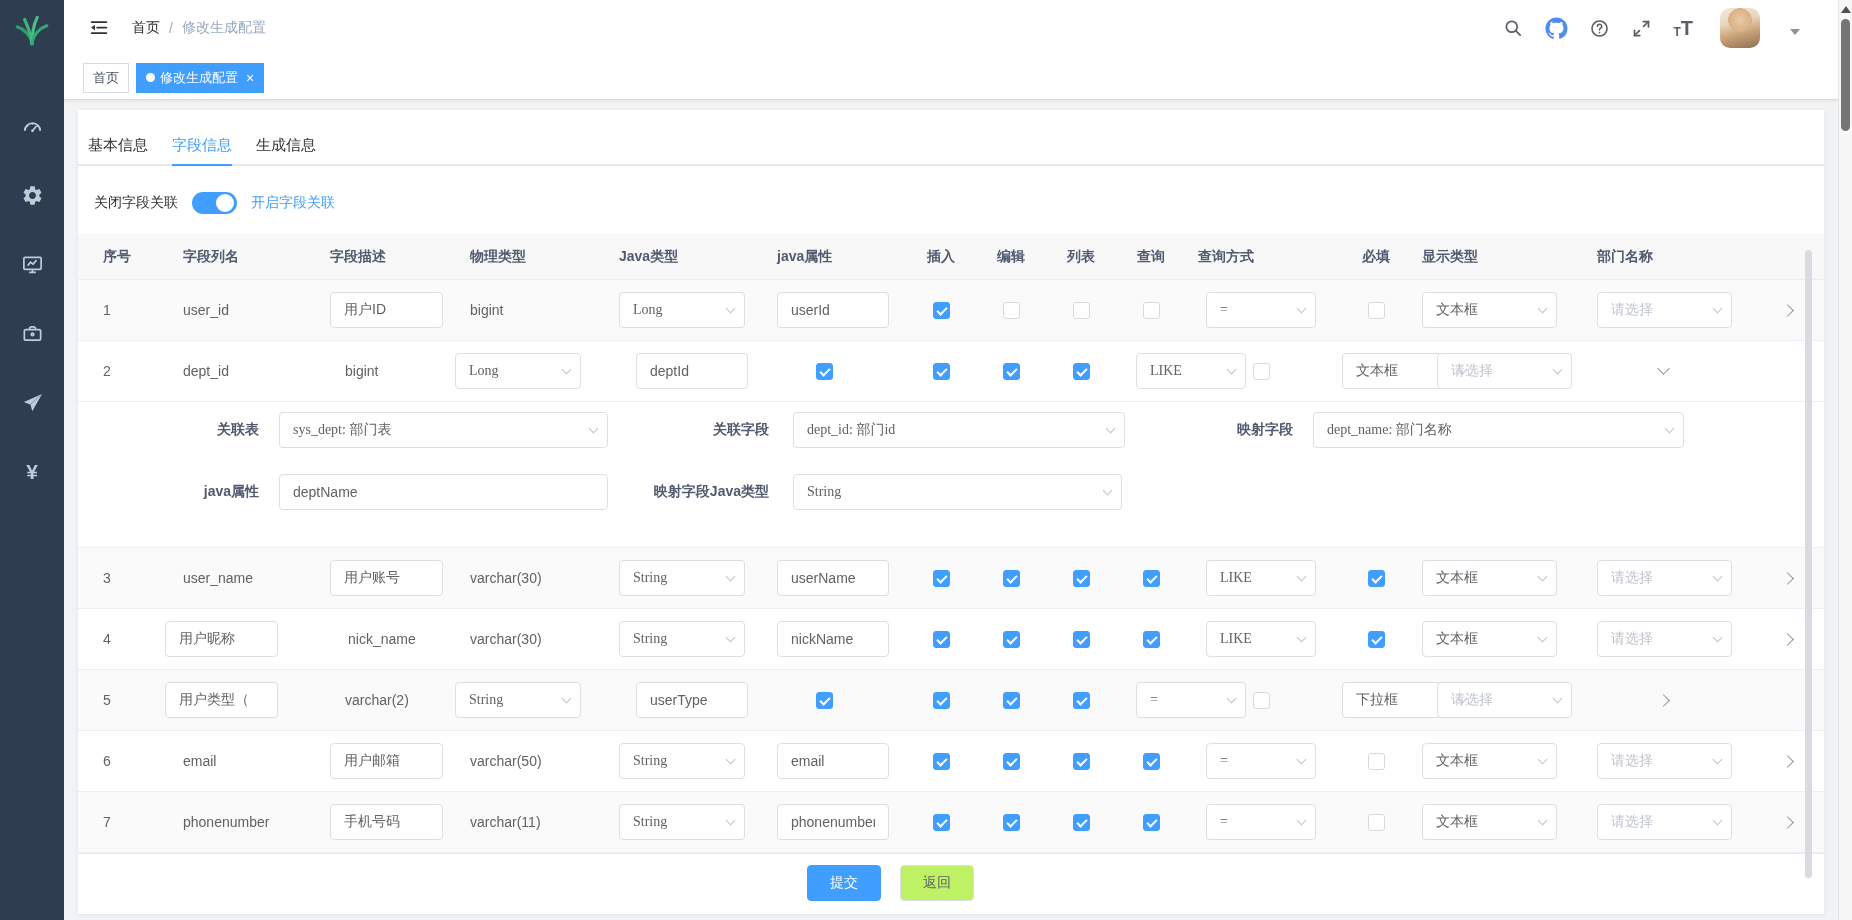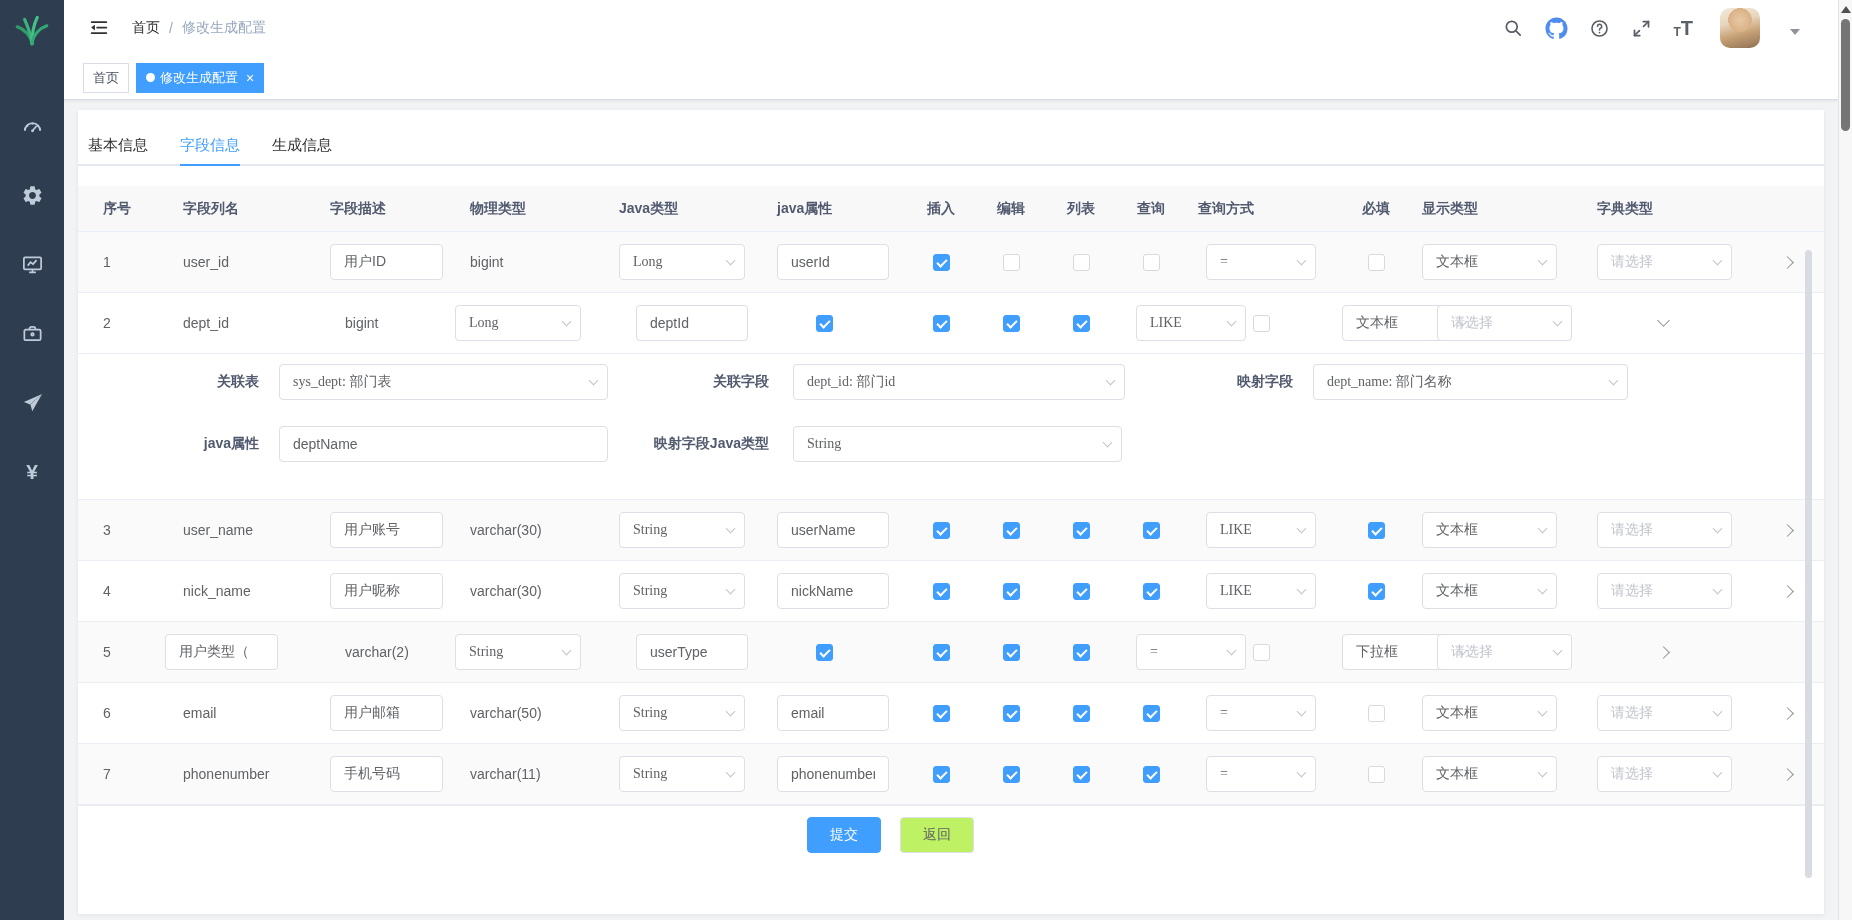--- a/index.html
+++ b/index.html
@@ -37,21 +37,21 @@
   .tag { height:30px; display:flex; align-items:center; padding:0 9px; border:1px solid #d8dce5; background:#fff; color:#495060; font-size:13px; cursor:pointer; }
   .tag.active { background:#409EFF; border-color:#409EFF; color:#fff; }
   .tag-dot { width:9px; height:9px; border-radius:50%; background:#fff; margin-right:5px; flex:none; }
   .tag-close { margin-left:8px; font-size:14px; line-height:1; cursor:pointer; }
 
   
   .content { position:absolute; left:64px; top:100px; width:1774px; height:820px; background:#f2f3f5; }
   .card { position:absolute; left:14px; top:10px; width:1746px; height:804px; background:#fff; box-shadow:0 1px 4px rgba(0,0,0,.07); overflow:hidden; }
 
   
-  .el-tabs { display:flex; gap:32px; padding-left:10px; border-bottom:2px solid #e4e7ed; height:40px; margin-top:16px; }
+  .el-tabs { display:flex; gap:24px; padding-left:10px; border-bottom:2px solid #e4e7ed; height:40px; margin-top:16px; }
   .tab-item { display:flex; align-items:center; font-size:15px; color:#303133; cursor:pointer; position:relative; }
   .tab-item.active { color:#409EFF; }
   .tab-item.active::after { content:""; position:absolute; bottom:-2px; left:0; right:0; height:2px; background:#409EFF; }
 
   
   .toggle-row { margin-top:26px; padding-left:16px; display:flex; align-items:center; height:22px; }
   .toggle-label { font-size:14px; color:#303133; }
   .switch { width:45px; height:22px; border-radius:11px; background:#409EFF; position:relative; margin-left:14px; cursor:pointer; flex:none; }
   .switch .knob { position:absolute; right:3px; top:2px; width:18px; height:18px; border-radius:50%; background:#fff; }
   .toggle-on-label { font-size:14px; color:#409EFF; margin-left:14px; cursor:pointer; }
@@ -85,21 +85,21 @@
   .sel-caret { width:7px; height:7px; border-right:1.4px solid #c0c4cc; border-bottom:1.4px solid #c0c4cc; transform:rotate(45deg); flex:none; margin-left:6px; margin-top:-4px; }
 
   .cbx { width:17px; height:17px; border:1px solid #d6dae0; border-radius:3px; background:#fff; position:relative; display:inline-block; cursor:pointer; }
   .cbx.checked { background:#409EFF; border-color:#409EFF; }
   .cbx.checked::after { content:""; position:absolute; left:5px; top:2px; width:4px; height:8px; border:solid #fff; border-width:0 2px 2px 0; transform:rotate(45deg); }
 
   .expand-arrow { width:9px; height:9px; border-right:1.6px solid #8f9399; border-bottom:1.6px solid #8f9399; transform:rotate(-45deg); cursor:pointer; display:inline-block; }
   .expand-arrow.expanded { transform:rotate(45deg); margin-top:-5px; }
 
   .w110{width:110px}.w112{width:112px}.w113{width:113px}.w126{width:126px}.w135{width:135px}
-  .w161{width:161px}.w168{width:168px}.w181{width:181px}.w327{width:315px}.w329{width:329px}.w332{width:332px}
+  .w161{width:161px}.w168{width:168px}.w181{width:181px}.w327{width:371px}.w329{width:329px}.w332{width:332px}
   .ml20{margin-left:20px}.ml24{margin-left:24px}
 
   
   .expand-panel { padding:10px 0 37px; border-bottom:1px solid #ebeef5; background:#fff; }
   .p-row { display:flex; align-items:center; height:36px; }
   .p-row + .p-row { margin-top:26px; }
   .p-label { font-weight:700; color:#515a6e; font-size:14px; text-align:right; flex:none; }
 
   
   .footer { border-top:1px solid #e8eaec; padding:11px 0 0 729px; display:flex; gap:19px; }
@@ -245,37 +245,44 @@
 
   <div class="content">
     <div class="card">
 
       <div class="el-tabs">
         <div class="tab-item">基本信息</div>
         <div class="tab-item active">字段信息</div>
         <div class="tab-item">生成信息</div>
       </div>
 
+      <div class="toggle-row">
+        <span class="toggle-label">关闭字段关联</span>
+        <span class="switch">
+            <span class="knob"></span>
+          </span>
+        <span class="toggle-on-label">开启字段关联</span>
+      </div>
 
       <div class="gen-table">
         <div class="t-grid t-head">
           <div class="cell c-index hcell">序号</div>
           <div class="cell c-col hcell">字段列名</div>
           <div class="cell c-desc hcell">字段描述</div>
           <div class="cell c-type hcell">物理类型</div>
           <div class="cell c-javatype hcell">Java类型</div>
           <div class="cell c-javafield hcell">java属性</div>
           <div class="cell c-check hcell">插入</div>
           <div class="cell c-check hcell">编辑</div>
           <div class="cell c-check hcell">列表</div>
           <div class="cell c-check hcell">查询</div>
           <div class="cell h-query hcell">查询方式</div>
           <div class="cell c-check hcell">必填</div>
           <div class="cell h-display hcell">显示类型</div>
-          <div class="cell h-dict hcell">字典类型</div>
+          <div class="cell h-dict hcell">部门名称</div>
           <div class="cell"></div>
         </div>
 
         <div id="rows-before">
   <div class="t-grid t-row striped">
     <div class="cell c-index">
                 <span class="body-text">1</span>
               </div>
     <div class="cell c-col">
                 <span class="body-text">user_id</span>
@@ -478,25 +485,25 @@
     </div>
     <div class="cell c-expand">
                 <span class="expand-arrow"></span>
               </div>
   </div>
 
   <div class="t-grid t-row">
     <div class="cell c-index">
                 <span class="body-text">4</span>
               </div>
+    <div class="cell c-desc">
+                <input class="inp w113" value="用户昵称" style="">
+              </div>
     <div class="cell c-col">
                 <span class="body-text">nick_name</span>
-              </div>
-    <div class="cell c-desc">
-                <input class="inp w113" value="用户昵称" style="">
               </div>
     <div class="cell c-type">
                 <span class="body-text">varchar(30)</span>
               </div>
     <div class="cell c-javatype">
       <div class="sel w126">
         <span class="sel-val">String</span>
                   <i class="sel-caret"></i>
       </div>
     </div>

